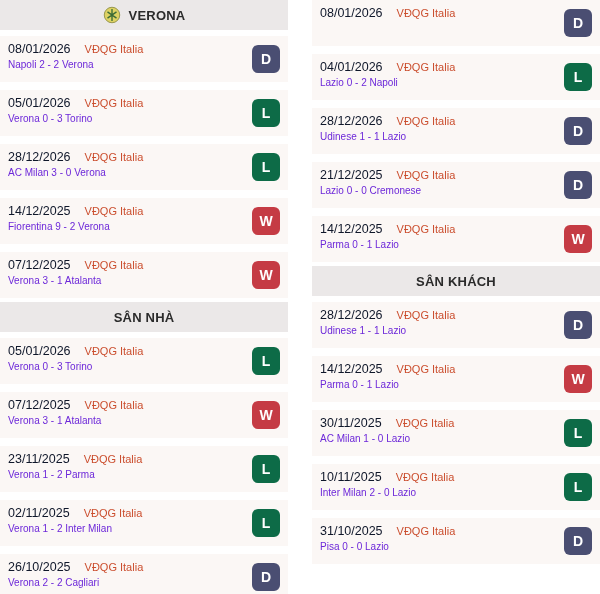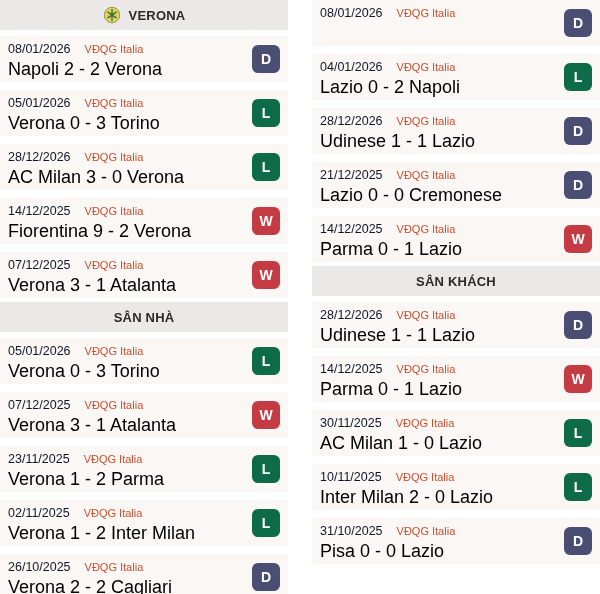--- a/index.html
+++ b/index.html
@@ -64,22 +64,22 @@
   .date {
     font-size: 12.5px;
     color: #0f172a;
   }
   .league {
     font-size: 11px;
     color: var(--league-text, #cb4e2e);
     margin-left: 14px;
   }
   .score {
-    font-size: 18px;
-    color: #000000;
+    font-size: 10px;
+    color: #6d28d9;
     white-space: nowrap;
   }
   .badge {
     position: absolute;
     right: 8px;
     top: 50%;
     transform: translateY(-50%);
     width: 28px;
     height: 28px;
     border-radius: 6px;

